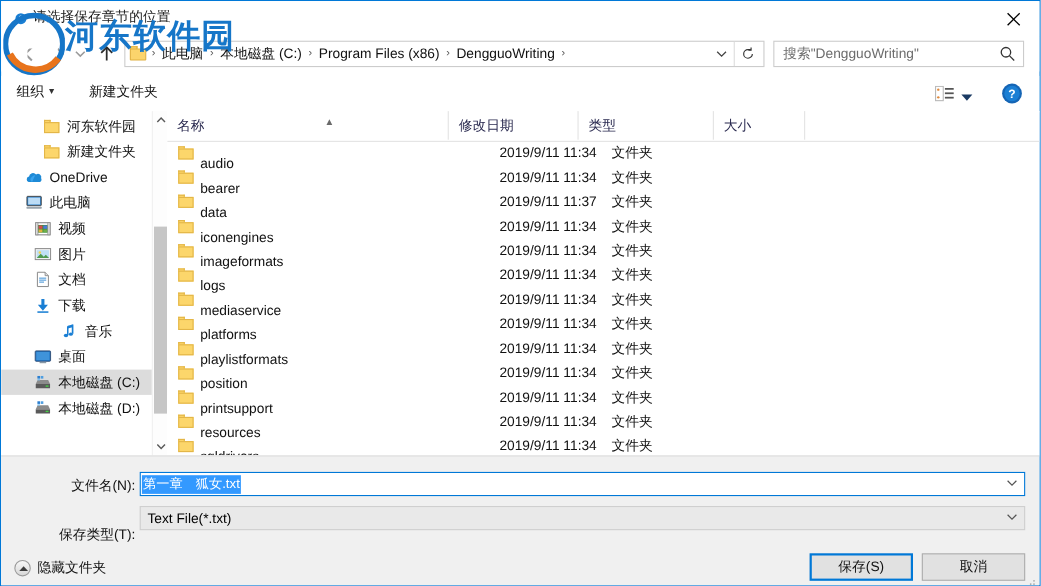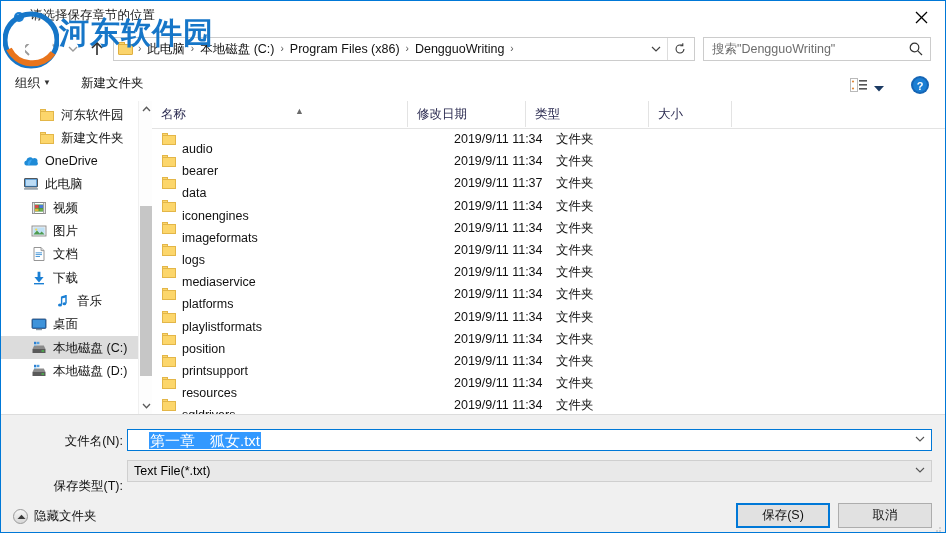--- a/index.html
+++ b/index.html
@@ -298,22 +298,22 @@
   .lbl-type { left: 0; width: 122px; top: 63px; }
 
   .fname-field {
     position: absolute; left: 126px; top: 14px;
     width: 805px; height: 22px;
     box-sizing: border-box;
     border: 1px solid #0078d7;
     background: #ffffff;
   }
   .fname-text {
-    position: absolute; left: 21px; top: 2px;
-    font-size: 15px;
+    position: absolute; left: 1px; top: 2px;
+    font-size: 12px;
     color: #ffffff;
     background: #3399ff;
     padding: 0 1px;
     line-height: 17px;
     white-space: pre;
   }
   .fname-chev {
     position: absolute; right: 5px; top: 3px;
   }
   .ftype-field {

